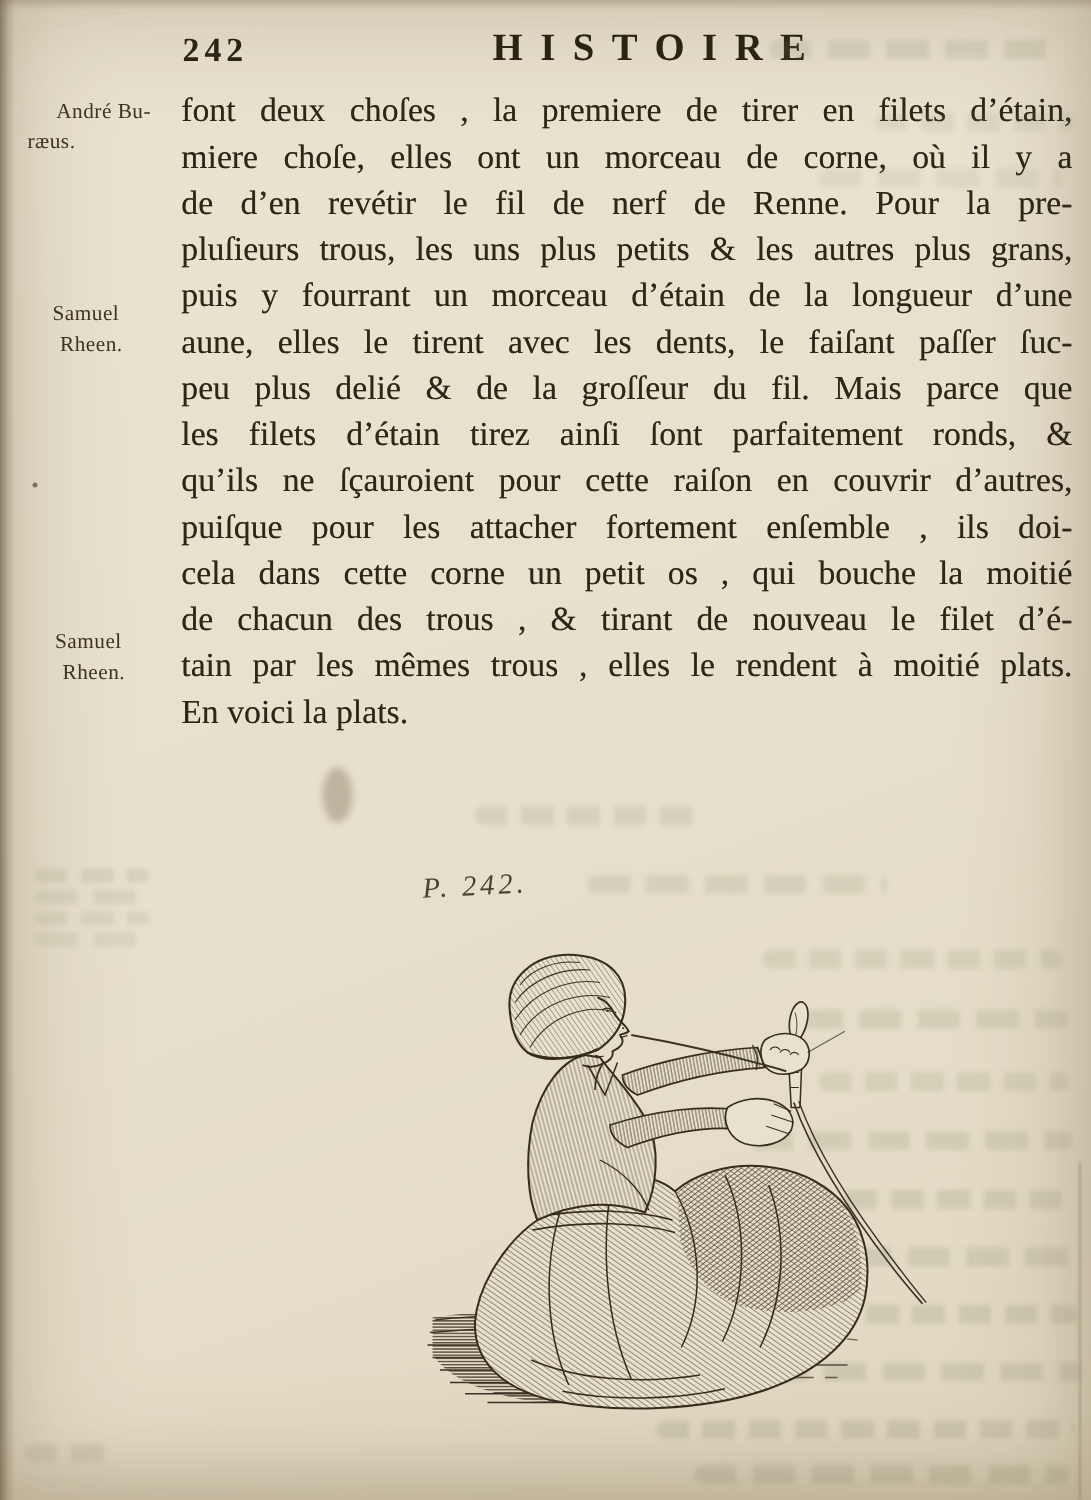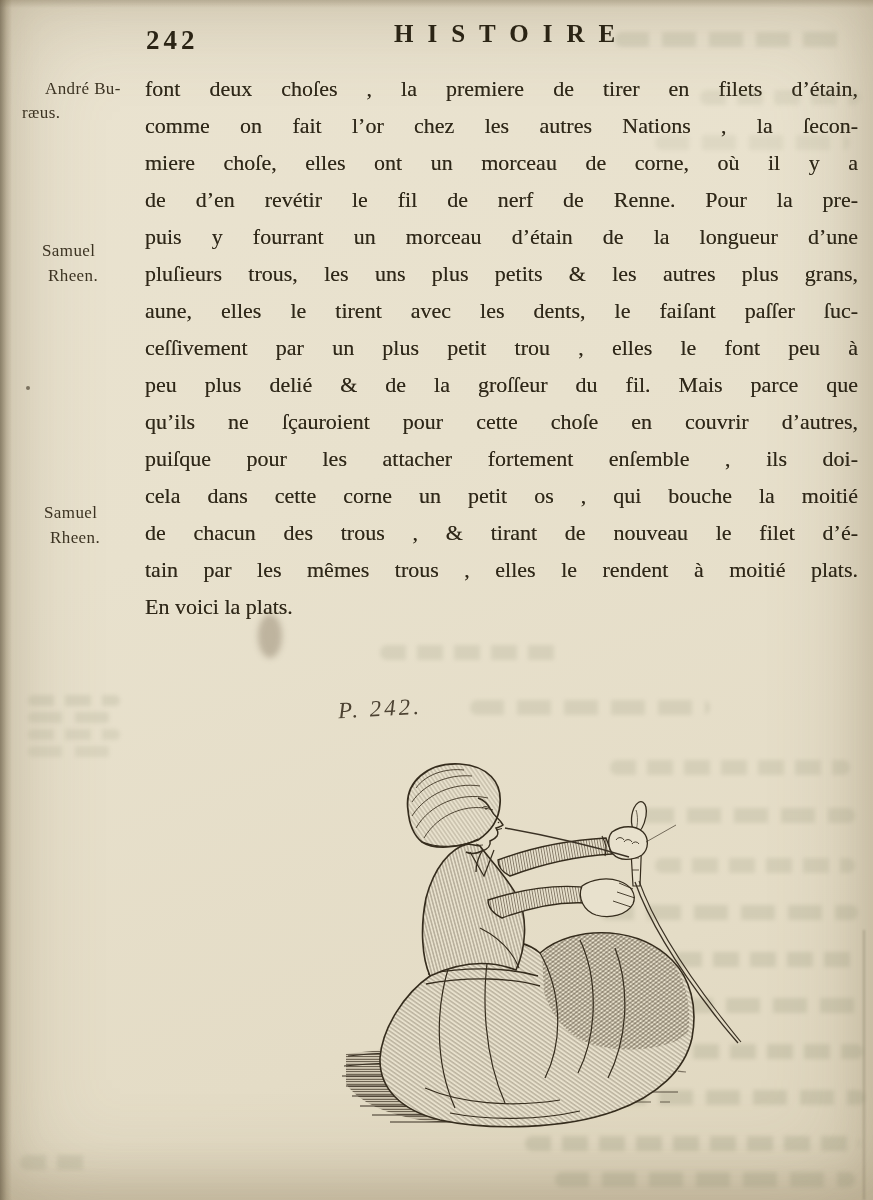--- a/index.html
+++ b/index.html
@@ -17,29 +17,29 @@
   .edge-top{
     position:absolute;left:0;top:0;right:0;height:8px;
     background:linear-gradient(180deg, rgba(110,95,65,.28), rgba(0,0,0,0));
   }
   .pagenum{
     position:absolute;left:146px;top:25px;
     font-size:27px;font-weight:bold;letter-spacing:4px;color:#2b2415;
   }
   .title{
     position:absolute;left:394px;top:20px;
-    font-size:25px;font-weight:bold;letter-spacing:14px;color:#2b2415;
+    font-size:31px;font-weight:bold;letter-spacing:14px;color:#2b2415;
   }
   .mnote{
     position:absolute;font-size:17px;line-height:20px;color:#3c3322;
     letter-spacing:.4px;
   }
   .body{
     position:absolute;left:145px;top:70px;width:713px;
-    font-size:22px;line-height:37px;
+    font-size:27px;line-height:37px;
     text-shadow:0 0 .5px rgba(46,39,24,.55);
   }
   .bl{height:37px;text-align:justify;text-align-last:justify;white-space:nowrap0;}
   .bl.last{text-align-last:left;}
   .caption{
     position:absolute;left:338px;top:696px;
     font-style:italic;font-size:23px;letter-spacing:3px;color:#4c4232;
     transform:rotate(-3deg);
   }
   .figure-wrap{position:absolute;left:330px;top:748px;width:540px;height:412px;}
@@ -69,29 +69,28 @@
 
   <div class="mnote" style="left:45px;top:79px;">André Bu-</div>
   <div class="mnote" style="left:22px;top:103px;">ræus.</div>
   <div class="mnote" style="left:42px;top:241px;">Samuel</div>
   <div class="mnote" style="left:48px;top:266px;">Rheen.</div>
   <div class="mnote" style="left:44px;top:503px;">Samuel</div>
   <div class="mnote" style="left:50px;top:528px;">Rheen.</div>
 
   <div class="body">
     <div class="bl">font deux choſes , la premiere de tirer en filets d’étain,</div>
-    <div class="bl">comme on fait l’or chez les autres Nations , la ſecon-</div>
     <div class="bl">miere choſe, elles ont un morceau de corne, où il y a</div>
     <div class="bl">de d’en revétir le fil de nerf de Renne.  Pour la pre-</div>
+    <div class="bl">pluſieurs trous, les uns plus petits &amp; les autres plus grans,</div>
     <div class="bl">puis y fourrant un morceau d’étain de la longueur d’une</div>
-    <div class="bl">pluſieurs trous, les uns plus petits &amp; les autres plus grans,</div>
     <div class="bl">aune, elles le tirent avec les dents, le faiſant paſſer ſuc-</div>
-    <div class="bl">ceſſivement par un plus petit trou , elles le font peu à</div>
     <div class="bl">peu plus delié &amp; de la groſſeur du fil.  Mais parce que</div>
-    <div class="bl">qu’ils ne ſçauroient pour cette choſe en couvrir d’autres,</div>
+    <div class="bl">les filets d’étain tirez ainſi ſont parfaitement ronds, &amp;</div>
+    <div class="bl">qu’ils ne ſçauroient pour cette raiſon en couvrir d’autres,</div>
     <div class="bl">puiſque pour les attacher fortement enſemble , ils doi-</div>
     <div class="bl">cela dans cette corne un petit os , qui bouche la moitié</div>
     <div class="bl">de chacun des trous , &amp; tirant de nouveau le filet d’é-</div>
     <div class="bl">tain par les mêmes trous , elles le rendent à moitié plats.</div>
     <div class="bl last">En voici la plats.</div>
   </div>
 
   <div class="caption">P. 242.</div>
 
   <div class="smudge"></div>

